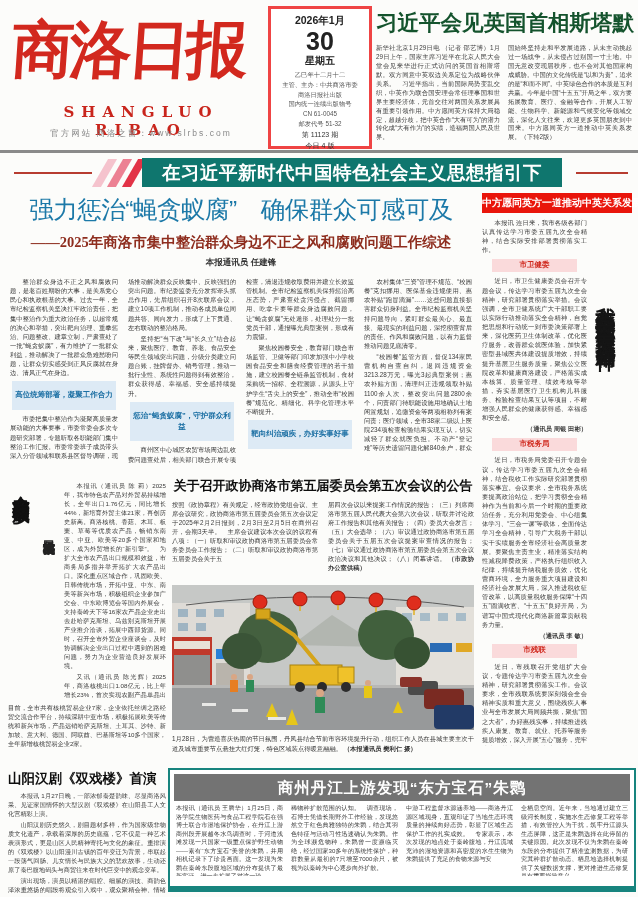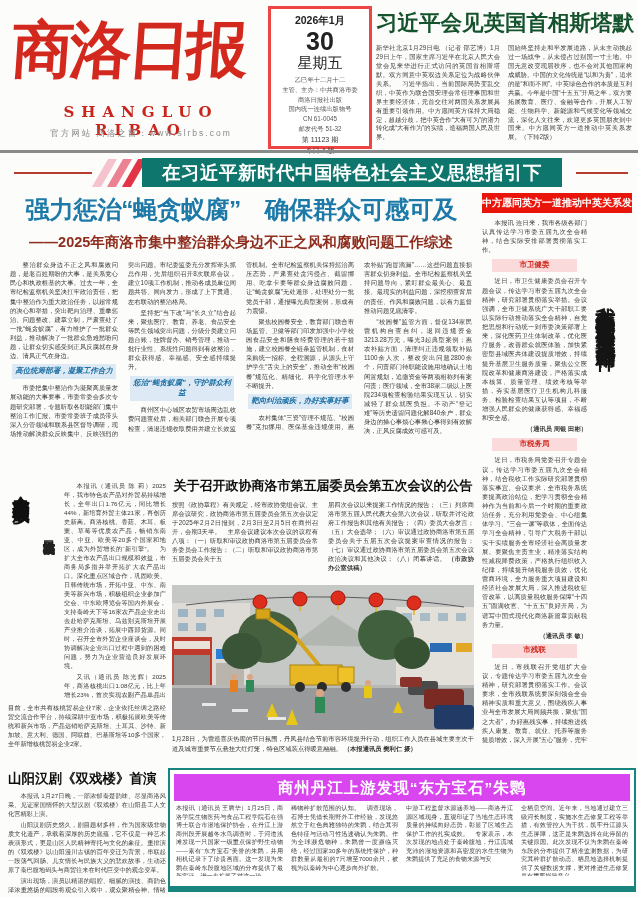--- a/index.html
+++ b/index.html
@@ -12,48 +12,48 @@
     font-weight:bold;font-size:62px;line-height:100px;color:#d2281e;letter-spacing:-4px;
     transform:skewX(-4deg);white-space:nowrap;}
   .mast-en{left:28px;top:103px;width:226px;text-align:center;font-size:15px;font-weight:bold;
     color:#c9251c;letter-spacing:7px;font-family:"DejaVu Serif",serif;}
   .mast-site{left:28px;top:128px;width:226px;text-align:center;font-size:8.5px;color:#8a8a8a;letter-spacing:2px;}
 
   .datebox{left:268px;top:6px;width:98px;height:137px;border:3px solid #ef4444;text-align:center;
     color:#222;background:#fff;}
   .db-ym{font-size:10.5px;font-weight:bold;margin-top:5px;}
   .db-day{font-size:25px;font-weight:bold;line-height:26px;}
-  .db-wd{font-size:15px;font-weight:normal;margin-bottom:2px;}
+  .db-wd{font-size:10px;font-weight:bold;margin-bottom:2px;}
   .db-s{font-size:6.3px;color:#555;line-height:1.55;}
   .db-b{font-size:7px;color:#333;line-height:1.6;}
 
   .topstory{left:376px;top:8px;width:256px;}
   .ts-h{font-size:21.5px;font-weight:bold;color:#14532d;white-space:nowrap;letter-spacing:0px;}
   .ts-cols{display:flex;gap:8px;margin-top:7px;}
   .ts-col{width:124px;height:100px;overflow:hidden;font-size:6.3px;line-height:1.42;color:#3c3c3c;text-align:justify;}
 
   .mast-rule{left:0;top:150px;width:638px;height:3px;background:#8a8a8a;}
 
   
   .bn-dash{top:172px;height:2px;background:#b73c30;}
   .bn-stripe{top:159px;width:9px;height:28px;transform:skewX(-30deg);}
   .bn-box{left:142px;top:158px;width:420px;height:29px;background:#0f766e;color:#fff;
     font-size:18.5px;font-weight:bold;line-height:29px;text-align:center;letter-spacing:0.5px;white-space:nowrap;}
 
   
   .main{left:10px;top:193px;width:462px;}
-  .main-h{font-size:24.5px;font-weight:bold;color:#1c79a8;text-align:center;white-space:nowrap;letter-spacing:-0.5px;}
+  .main-h{font-size:24.5px;font-weight:normal;color:#1c79a8;text-align:center;white-space:nowrap;letter-spacing:-0.5px;}
   .main-sub{margin-top:7px;font-size:14.5px;font-weight:bold;color:#8e2d1e;text-align:center;
-    font-family:Liberation Sans, sans-serif;white-space:nowrap;}
+    font-family:Liberation Serif, serif;white-space:nowrap;}
   .main-by{margin-top:5px;font-size:8.5px;font-weight:bold;color:#333;text-align:center;}
   .main-body{margin-top:8px;column-count:4;column-gap:10px;height:190px;overflow:hidden;
     font-size:6.3px;line-height:1.45;color:#3a3a3a;text-align:justify;}
   .main-body p{margin:0 0 2px 0;text-indent:2em;}
   .xhead{background:#ddeaf5;color:#1b6fa3;font-weight:bold;font-size:7.5px;text-align:center;
-    padding:2px 0;margin:4px 2px;break-inside:avoid;font-style:italic;}
+    padding:9px 0;margin:4px 2px;break-inside:avoid;}
 
   
   .sb{left:482px;top:193px;width:150px;}
   .sb-red{height:20px;background:#e9150b;color:#fff;font-size:10px;font-weight:bold;
     line-height:20px;text-align:center;white-space:nowrap;}
   .sb-row{display:flex;margin-top:5px;}
   .sb-text{width:105px;height:528px;overflow:hidden;font-size:6.3px;line-height:1.45;
     color:#3a3a3a;text-align:justify;}
   .sb-text p{margin:0 0 2px 0;text-indent:2em;}
   .chip{background:#fadadb;color:#d02a1f;font-weight:bold;font-size:7.5px;text-align:center;
@@ -87,21 +87,21 @@
   .notice-col{width:146px;height:76px;overflow:hidden;font-size:6.3px;line-height:1.42;
     color:#3a3a3a;text-align:justify;}
 
   
   .photo{left:172px;top:585px;width:302px;height:145px;background:#c9c9c7;overflow:hidden;}
   .caption{left:172px;top:734px;width:302px;font-size:6.3px;line-height:1.55;color:#333;text-align:justify;}
   .caption b{font-weight:bold;}
 
   
   .ibis{left:168px;top:768px;width:464px;height:116px;border:2px solid #17847e;border-bottom-width:6px;background:#fff;}
-  .ibis-banner{margin:4px 4px 3px 4px;height:27px;background:#d946ef;color:#fff;font-size:15.5px;
+  .ibis-banner{margin:4px 4px 3px 4px;height:27px;background:#737373;color:#fff;font-size:15.5px;
     font-weight:bold;line-height:27px;text-align:center;letter-spacing:1px;white-space:nowrap;}
   .ibis-cols{display:flex;gap:8px;margin:0 6px;}
   .ibis-col{width:107px;height:72px;overflow:hidden;font-size:6.1px;line-height:1.4;color:#3a3a3a;text-align:justify;}
 </style>
 </head>
 <body>
 
 <div id="page">
 
   <div class="abs mast-title">商洛日报</div>
@@ -135,20 +135,21 @@
   <div class="abs bn-dash" style="left:14px;width:78px;"></div>
   <div class="abs bn-stripe" style="left:100px;background:#f5c3cd;"></div>
   <div class="abs bn-stripe" style="left:115px;background:#ec8193;"></div>
   <div class="abs bn-stripe" style="left:130px;background:#e23347;"></div>
   <div class="abs bn-box">在习近平新时代中国特色社会主义思想指引下</div>
   <div class="abs bn-dash" style="left:576px;width:52px;"></div>
 
   <div class="abs main">
     <div class="main-h">强力惩治“蝇贪蚁腐”　确保群众可感可及</div>
     <div class="main-sub">——2025年商洛市集中整治群众身边不正之风和腐败问题工作综述</div>
+    <div class="main-by">本报通讯员 任建锋</div>
     <div class="main-body">
       <p>整治群众身边不正之风和腐败问题，是老百姓期盼的大事，是关系党心民心和执政根基的大事。过去一年，全市纪检监察机关坚决扛牢政治责任，把集中整治作为重大政治任务，以超常规的决心和举措，突出靶向治理、重拳惩治、问题整改、建章立制，严肃查处了一批“蝇贪蚁腐”，有力维护了一批群众利益，推动解决了一批群众急难愁盼问题，让群众切实感受到正风反腐就在身边、清风正气在身边。</p>
       <div class="xhead">高位统筹部署，凝聚工作合力</div>
       <p>市委把集中整治作为凝聚高质量发展动能的大事要事，市委常委会多次专题研究部署，专题听取各职能部门集中整治工作汇报。市委常委班子成员带头深入分管领域和联系县区督导调研，现场推动解决群众反映集中、反映强烈的突出问题。市纪委监委充分发挥牵头抓总作用，先后组织召开8次联席会议，建立10项工作机制，推动各成员单位同题共答、同向发力，形成了上下贯通、左右联动的整治格局。</p>
       <p>坚持把“当下改”与“长久立”结合起来，聚焦医疗、教育、养老、食品安全等民生领域突出问题，分级分类建立问题台账，挂牌督办、销号管理，推动一批行业性、系统性问题得到有效整治，群众获得感、幸福感、安全感持续提升。</p>
       <div class="xhead">惩治“蝇贪蚁腐”，守护群众利益</div>
       <p>商州区中心城区农贸市场周边乱收费问题查处后，相关部门联合开展专项检查，清退违规收取费用并建立长效监管机制。全市纪检监察机关保持惩治高压态势，严肃查处贪污侵占、截留挪用、吃拿卡要等群众身边腐败问题，让“蝇贪蚁腐”无处遁形，处理处分一批党员干部，通报曝光典型案例，形成有力震慑。</p>
       <p>聚焦校园餐安全，教育部门联合市场监管、卫健等部门印发加强中小学校园食品安全和膳食经费管理的若干措施，建立校园餐全链条监管机制，食材采购统一招标、全程溯源，从源头上守护学生“舌尖上的安全”，推动全市“校园餐”规范化、精细化、科学化管理水平不断提升。</p>
       <div class="xhead">靶向纠治顽疾，办好实事好事</div>
       <p>农村集体“三资”管理不规范、“校园餐”克扣挪用、医保基金违规使用、惠农补贴“跑冒滴漏”……这些问题直接损害群众切身利益。全市纪检监察机关坚持问题导向，紧盯群众最关心、最直接、最现实的利益问题，深挖彻查背后的责任、作风和腐败问题，以有力监督推动问题见底清零。</p>

